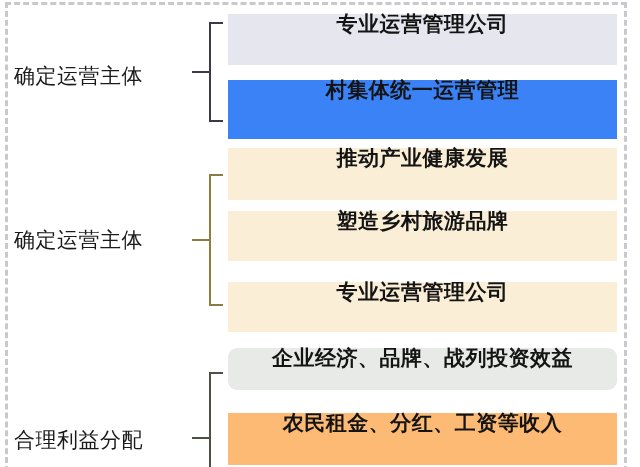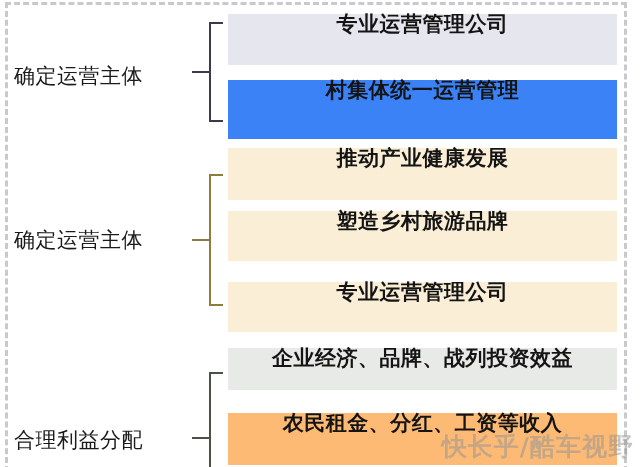--- a/index.html
+++ b/index.html
@@ -148,24 +148,23 @@
 
   <div class="group">
 
     <div class="group-label" style="top:430px;">合理利益分配</div>
 
     <div class="bracket" style="left:192px; top:372px; height:118px; color:#4a5147; border-color:#4a5147;">
       <div class="stem" style="top:65px; background:#4a5147;"></div>
       <div class="brk" style="border-color:#4a5147;"></div>
     </div>
 
-    <div class="item-box" style="top:348px; height:42px; background:#e7eae6;">
+    <div class="item-box" style="top:348px; height:42px; background:#e7eae6;border-radius:9px;">
       <span class="item-text">企业经济、品牌、战列投资效益</span>
     </div>
 
     <div class="item-box" style="top:413px; height:52px; background:#fdba74;">
       <span class="item-text">农民租金、分红、工资等收入</span>
     </div>
   </div>
 
-  <div class="watermark">快长乎/酷车视野</div>
 
 </div>
 
 </body></html>

